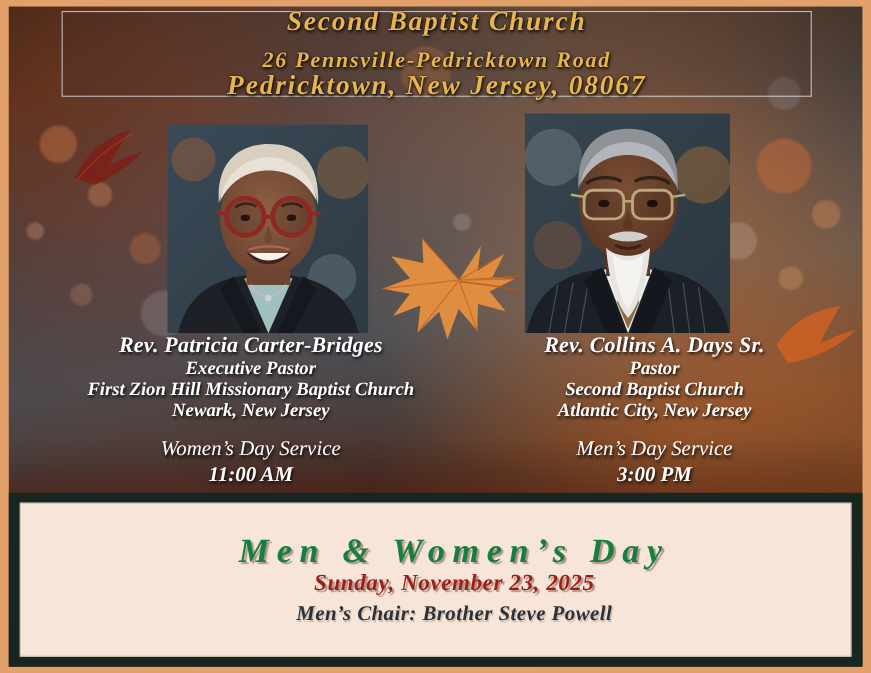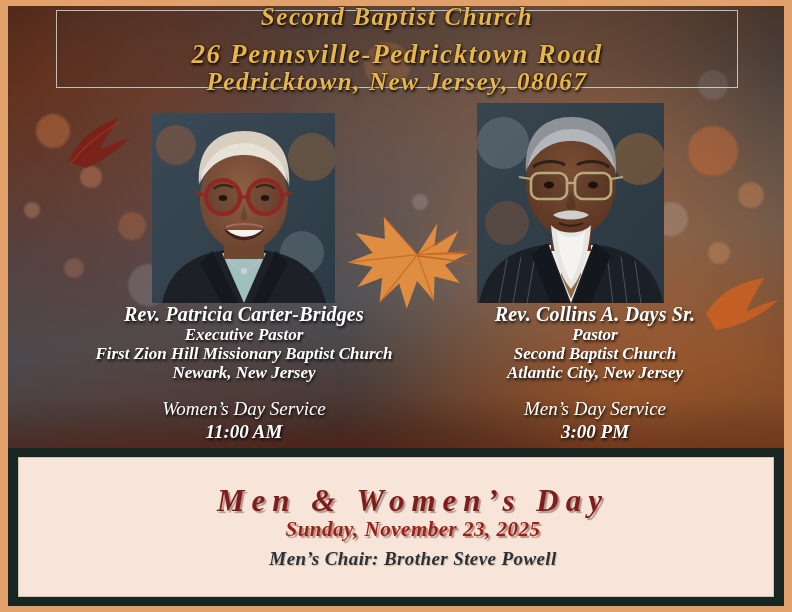--- a/index.html
+++ b/index.html
@@ -54,37 +54,37 @@
   .addr-line{
     font-family:"Liberation Serif",serif;
     font-weight:bold;font-style:italic;
     color:#e8b54a;
     letter-spacing:1.6px;
     line-height:1.02;
     text-shadow:1px 2px 3px rgba(0,0,0,.85), 0 0 2px rgba(0,0,0,.7);
     white-space:nowrap;
   }
   #addr-l1{font-size:25px;}
-  #addr-l2{font-size:27px;margin-top:12px;}
+  #addr-l2{font-size:20px;margin-top:12px;}
   #addr-l3{font-size:25px;}
 
   
   .portrait{
     position:absolute;overflow:hidden;
   }
   #portrait-left{left:152px;top:113px;width:183px;height:190px;}
   #portrait-right{left:477px;top:103px;width:187px;height:200px;}
   .portrait svg{display:block;width:100%;height:100%;}
 
   
   .speaker{
     position:absolute;text-align:center;width:360px;
     color:#ffffff;
   }
-  #speaker-left{left:64px;top:303px;}
+  #speaker-left{left:48px;top:303px;}
   #speaker-right{left:415px;top:303px;}
   .sp-name{
     font-size:20px;font-weight:bold;font-style:italic;
     line-height:1.12;letter-spacing:.2px;
     text-shadow:1px 2px 3px rgba(0,0,0,.9);
   }
   .sp-role,.sp-church,.sp-city{
     font-size:17px;font-weight:bold;font-style:italic;
     line-height:1.12;
     text-shadow:1px 2px 3px rgba(0,0,0,.9);
@@ -118,21 +118,21 @@
   }
   #logo{
     position:absolute;left:26px;top:26px;width:96px;height:86px;
   }
   #banner-text{
     width:100%;text-align:center;padding-left:40px;padding-right:6px;
     box-sizing:border-box;
   }
   #ev-title{
     font-size:31px;font-weight:bold;font-style:italic;
-    color:#7f1d1d;letter-spacing:7px;
+    color:#15803d;letter-spacing:7px;
     line-height:1.12;
     text-shadow:2px 2px 1px rgba(120,80,70,.55);
   }
   #ev-date{
     font-size:21px;font-weight:bold;font-style:italic;
     color:#9e1f18;letter-spacing:.5px;
     line-height:1.12;
     text-shadow:2px 2px 1px rgba(120,80,70,.55);
   }
   #ev-chair-men,#ev-chair-women{

